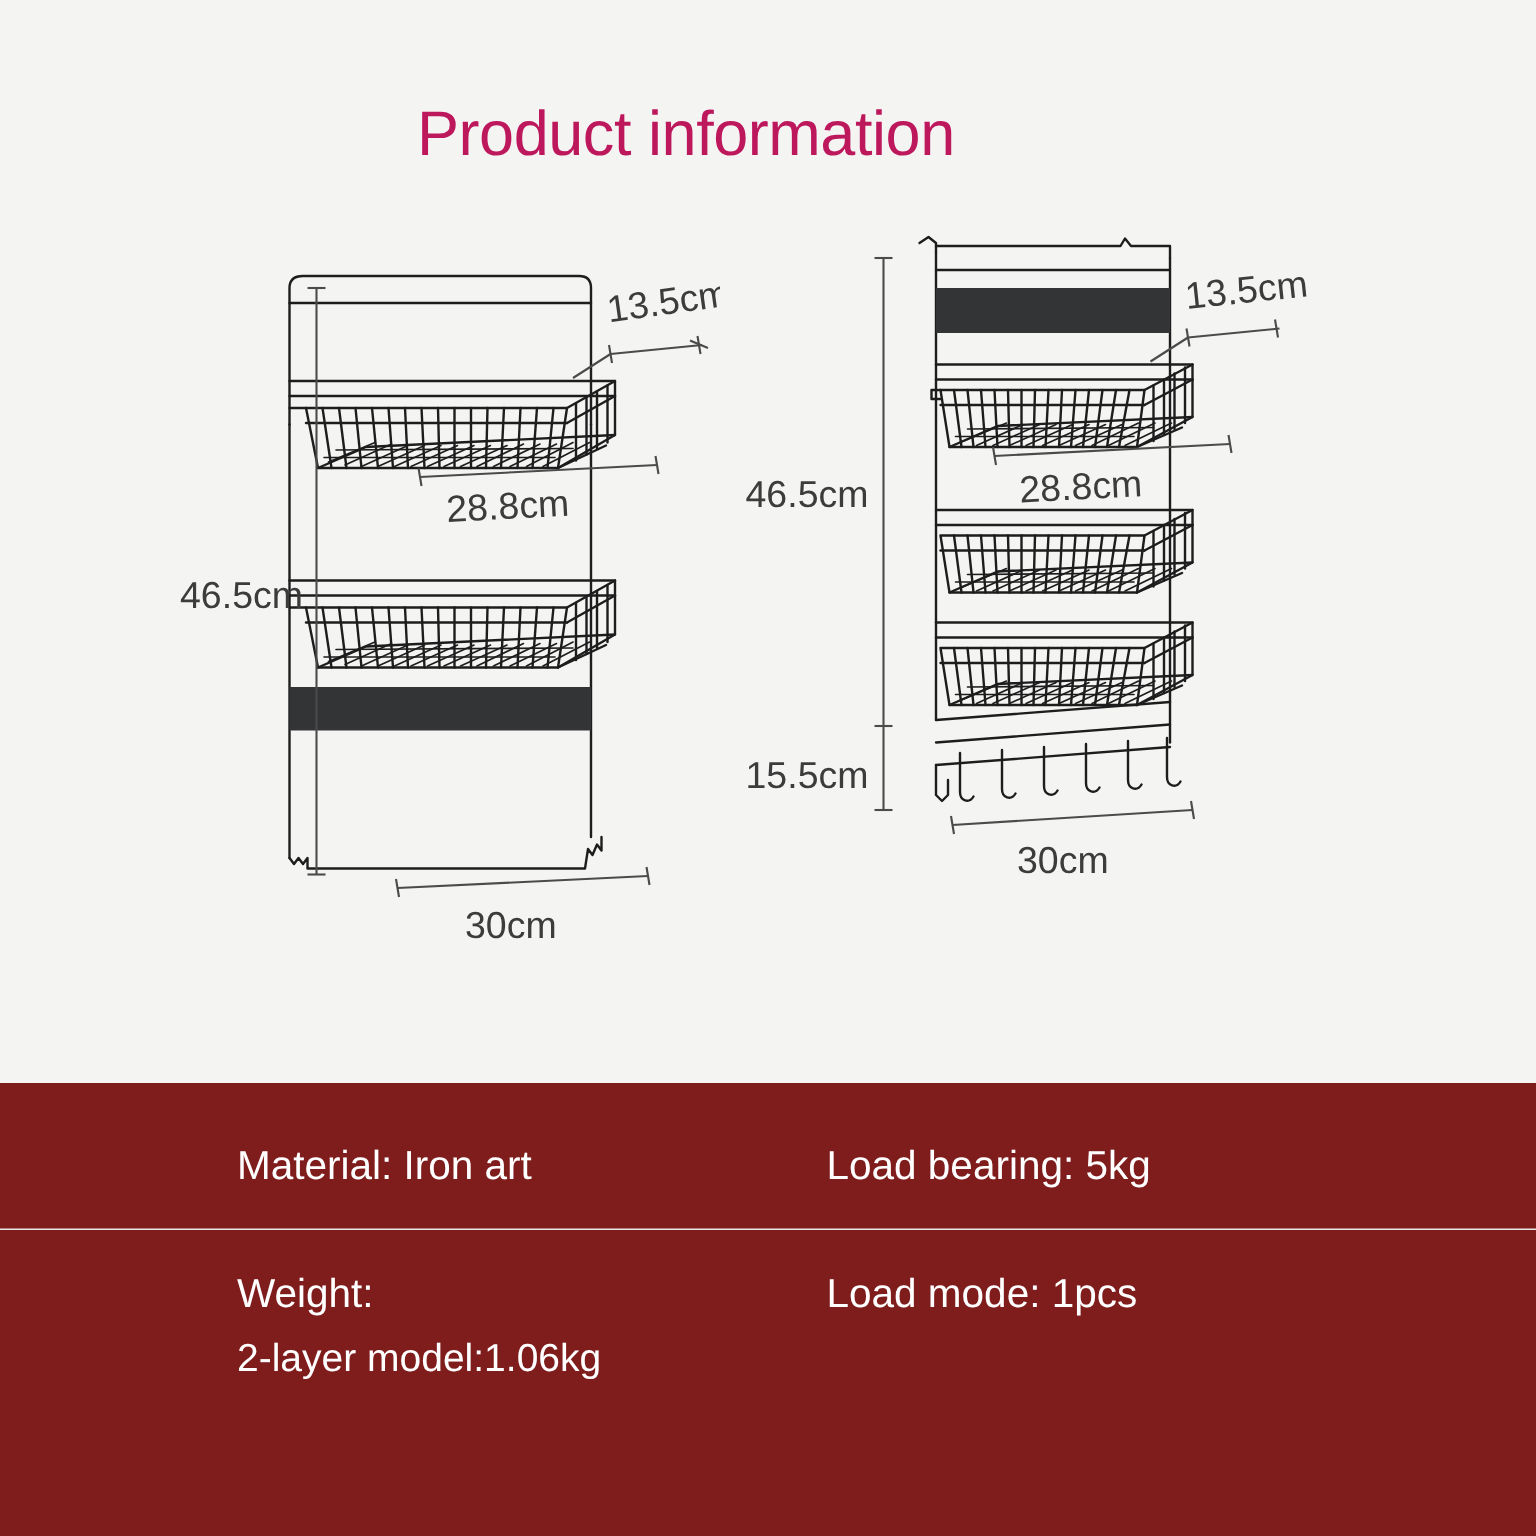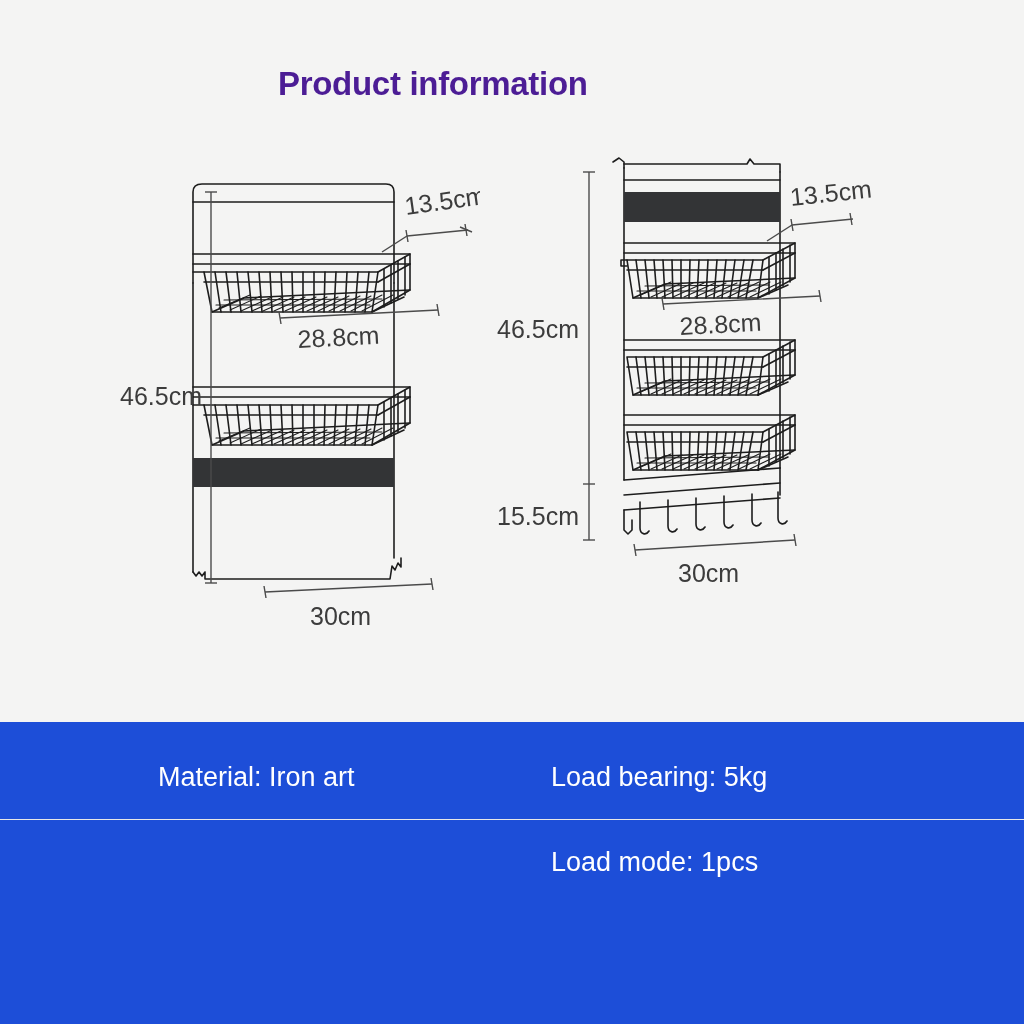--- a/index.html
+++ b/index.html
@@ -21,23 +21,23 @@
     position: absolute;
     left: 6px;
     top: 8px;
     width: 300px;
     height: 110px;
   }
   #page-title {
     position: absolute;
     left: 278px;
     top: 65px;
-    font-size: 33px;
-    font-weight: bold;
-    color: #4c1d95;
+    font-size: 42px;
+    font-weight: normal;
+    color: #be185d;
     letter-spacing: -0.3px;
     white-space: nowrap;
   }
 
   
   #diagram-area {
     position: absolute;
     left: 0;
     top: 130px;
     width: 1024px;
@@ -55,21 +55,21 @@
     top: 20px;
   }
 
   
   #spec-panel {
     position: absolute;
     left: 0;
     top: 722px;
     width: 1024px;
     height: 302px;
-    background: #1d4ed8;
+    background: #7f1d1d;
     color: #ffffff;
   }
   #spec-divider {
     position: absolute;
     left: 0;
     top: 97px;
     width: 1024px;
     height: 1px;
     background: #e8e8e8;
   }
@@ -454,20 +454,22 @@
       </div>
       <div class="spec-cell-right">
         <div class="spec-main" id="load-label">Load bearing: 5kg</div>
       </div>
     </div>
 
     <div id="spec-divider"></div>
 
     <div class="spec-row" id="spec-row-2">
       <div class="spec-cell-left">
+        <div class="spec-main" id="weight-label">Weight:</div>
+        <div class="spec-sub">2-layer model:1.06kg</div>
       </div>
       <div class="spec-cell-right">
         <div class="spec-main" id="sales-label">Load mode: 1pcs</div>
       </div>
     </div>
   </div>
 
 </div>
 
 </body></html>

